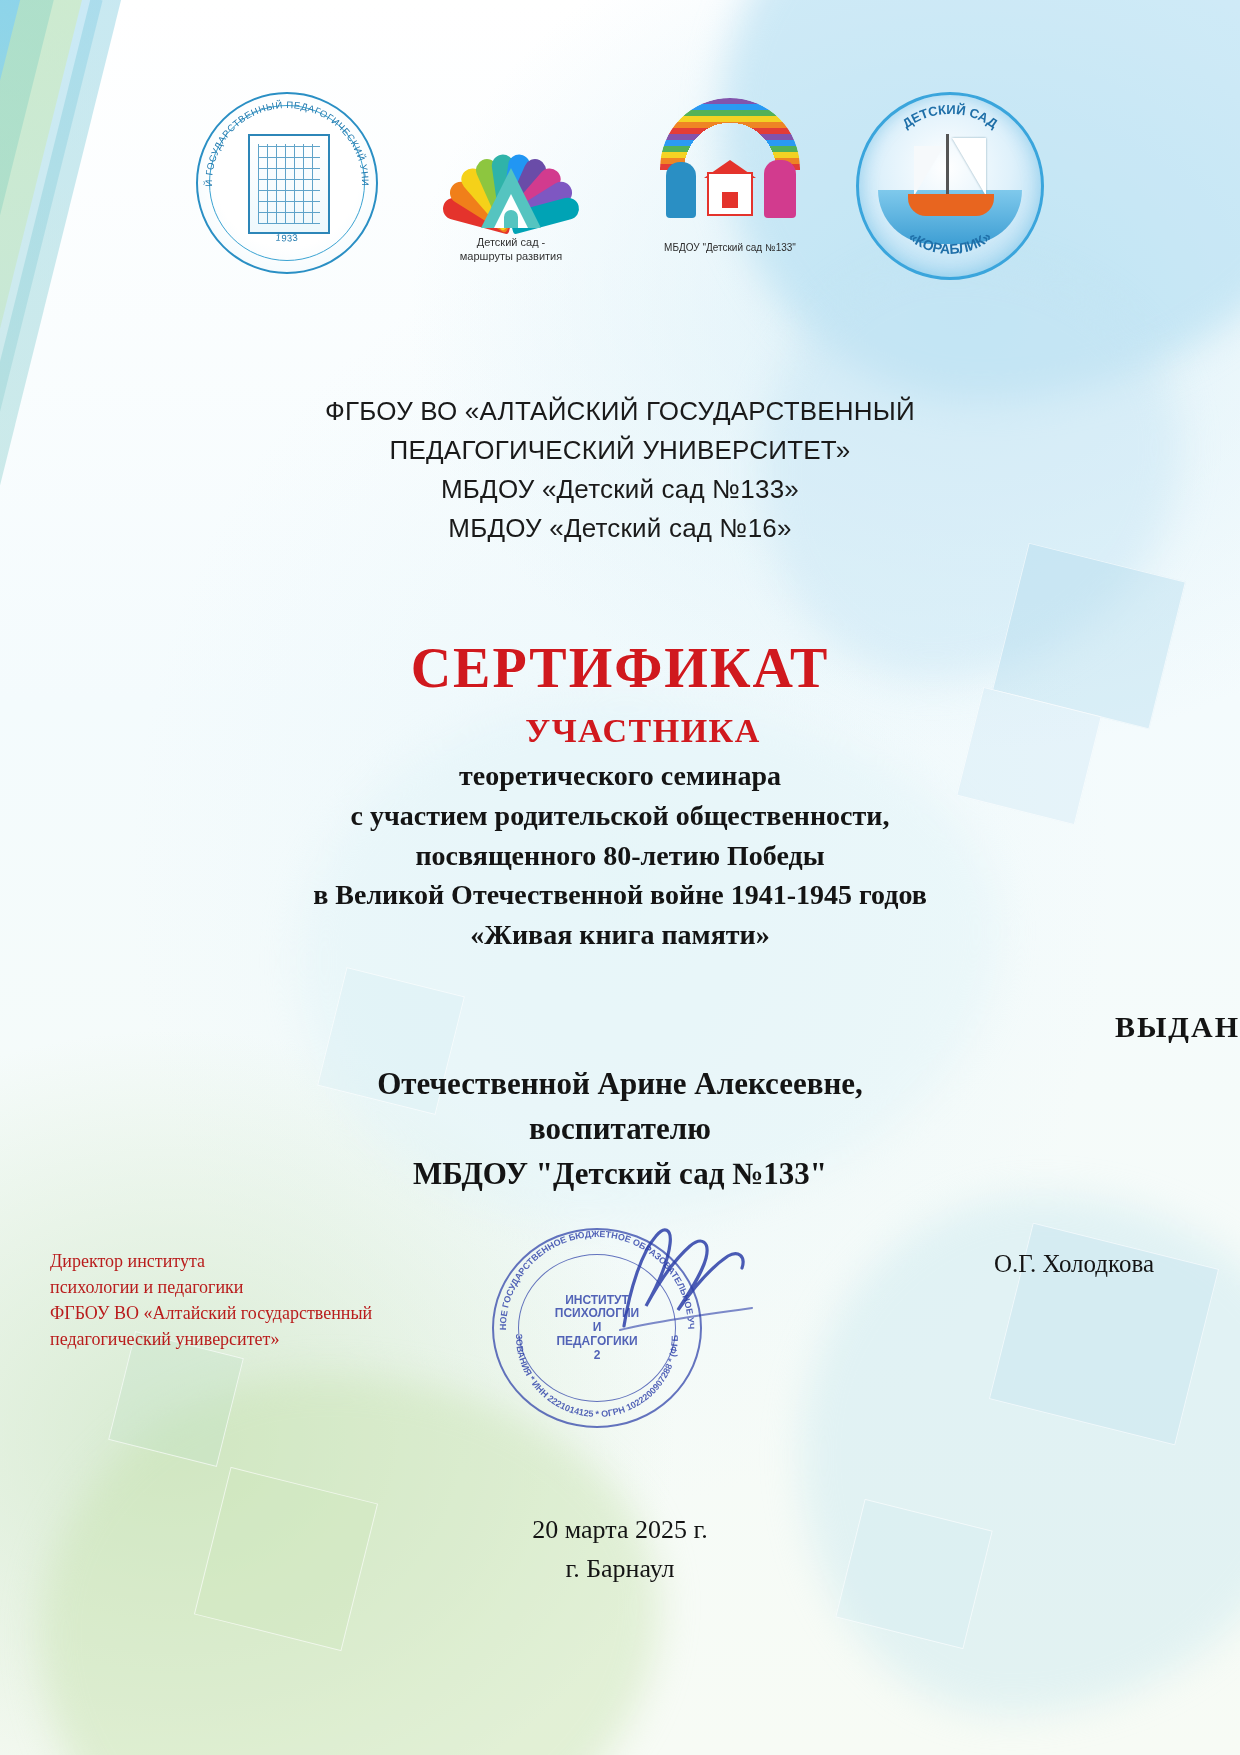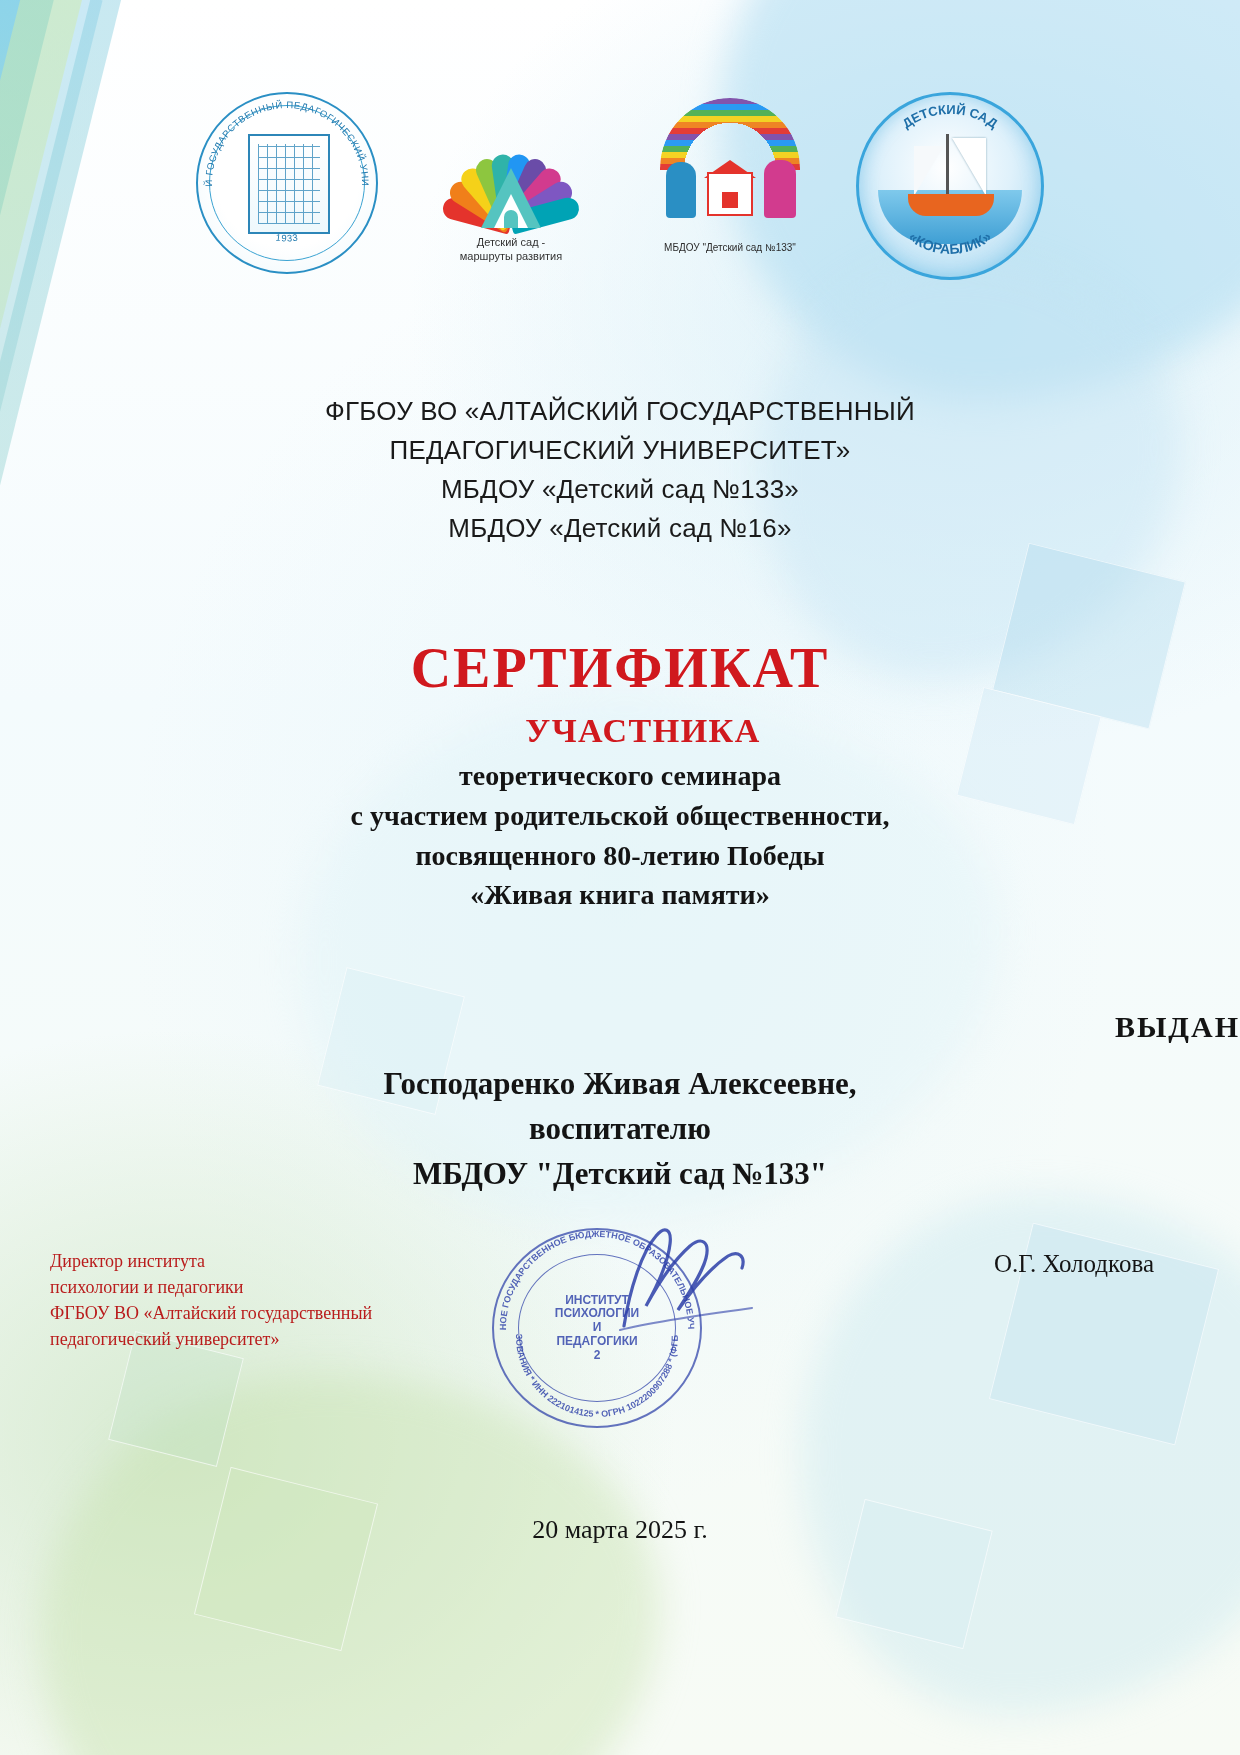--- a/index.html
+++ b/index.html
@@ -426,26 +426,27 @@
     <div>МБДОУ «Детский сад №16»</div>
   </div>
 
   <div class="title">СЕРТИФИКАТ</div>
   <div class="subtitle">УЧАСТНИКА</div>
 
   <div class="descr">
     <div>теоретического семинара</div>
     <div>с участием родительской общественности,</div>
     <div>посвященного 80-летию Победы</div>
+    <div>в Великой Отечественной войне 1941-1945 годов</div>
     <div>«Живая книга памяти»</div>
   </div>
 
   <div class="issued-label">ВЫДАН</div>
   <div class="recipient">
-    <div>Господаренко Живая Алексеевне,</div>
+    <div>Отечественной Арине Алексеевне,</div>
     <div>воспитателю</div>
     <div>МБДОУ "Детский сад №133"</div>
   </div>
 
   <div class="signer-block">
     <div>Директор института</div>
     <div>психологии и педагогики</div>
     <div>ФГБОУ ВО «Алтайский государственный</div>
     <div>педагогический университет»</div>
   </div>
@@ -471,15 +472,16 @@
     </div>
   </div>
 
   <svg class="sign-scribble" viewBox="0 0 160 130">
     <path d="M12,108 C18,70 30,34 44,18 C52,8 60,10 58,26 C56,44 44,70 34,88 C46,66 62,42 78,28 C90,18 98,24 94,40 C90,56 76,76 66,92 C80,72 98,50 116,38 C126,32 134,38 130,50" fill="none" stroke="#2b3ea8" stroke-width="3.2" stroke-linecap="round" opacity="0.85"></path>
     <path d="M8,112 C40,104 96,96 140,90" fill="none" stroke="#2b3ea8" stroke-width="2.2" stroke-linecap="round" opacity="0.6"></path>
   </svg>
 
   <div class="footer">
     <div>20 марта 2025 г.</div>
+    <div>г. Барнаул</div>
   </div>
 
 </div>
 
 </body></html>

